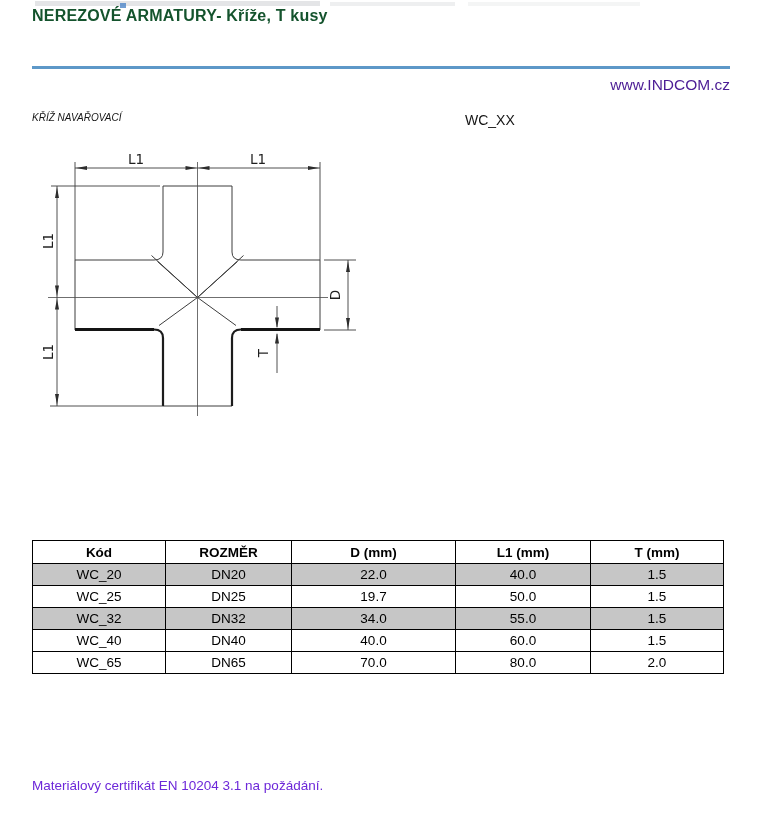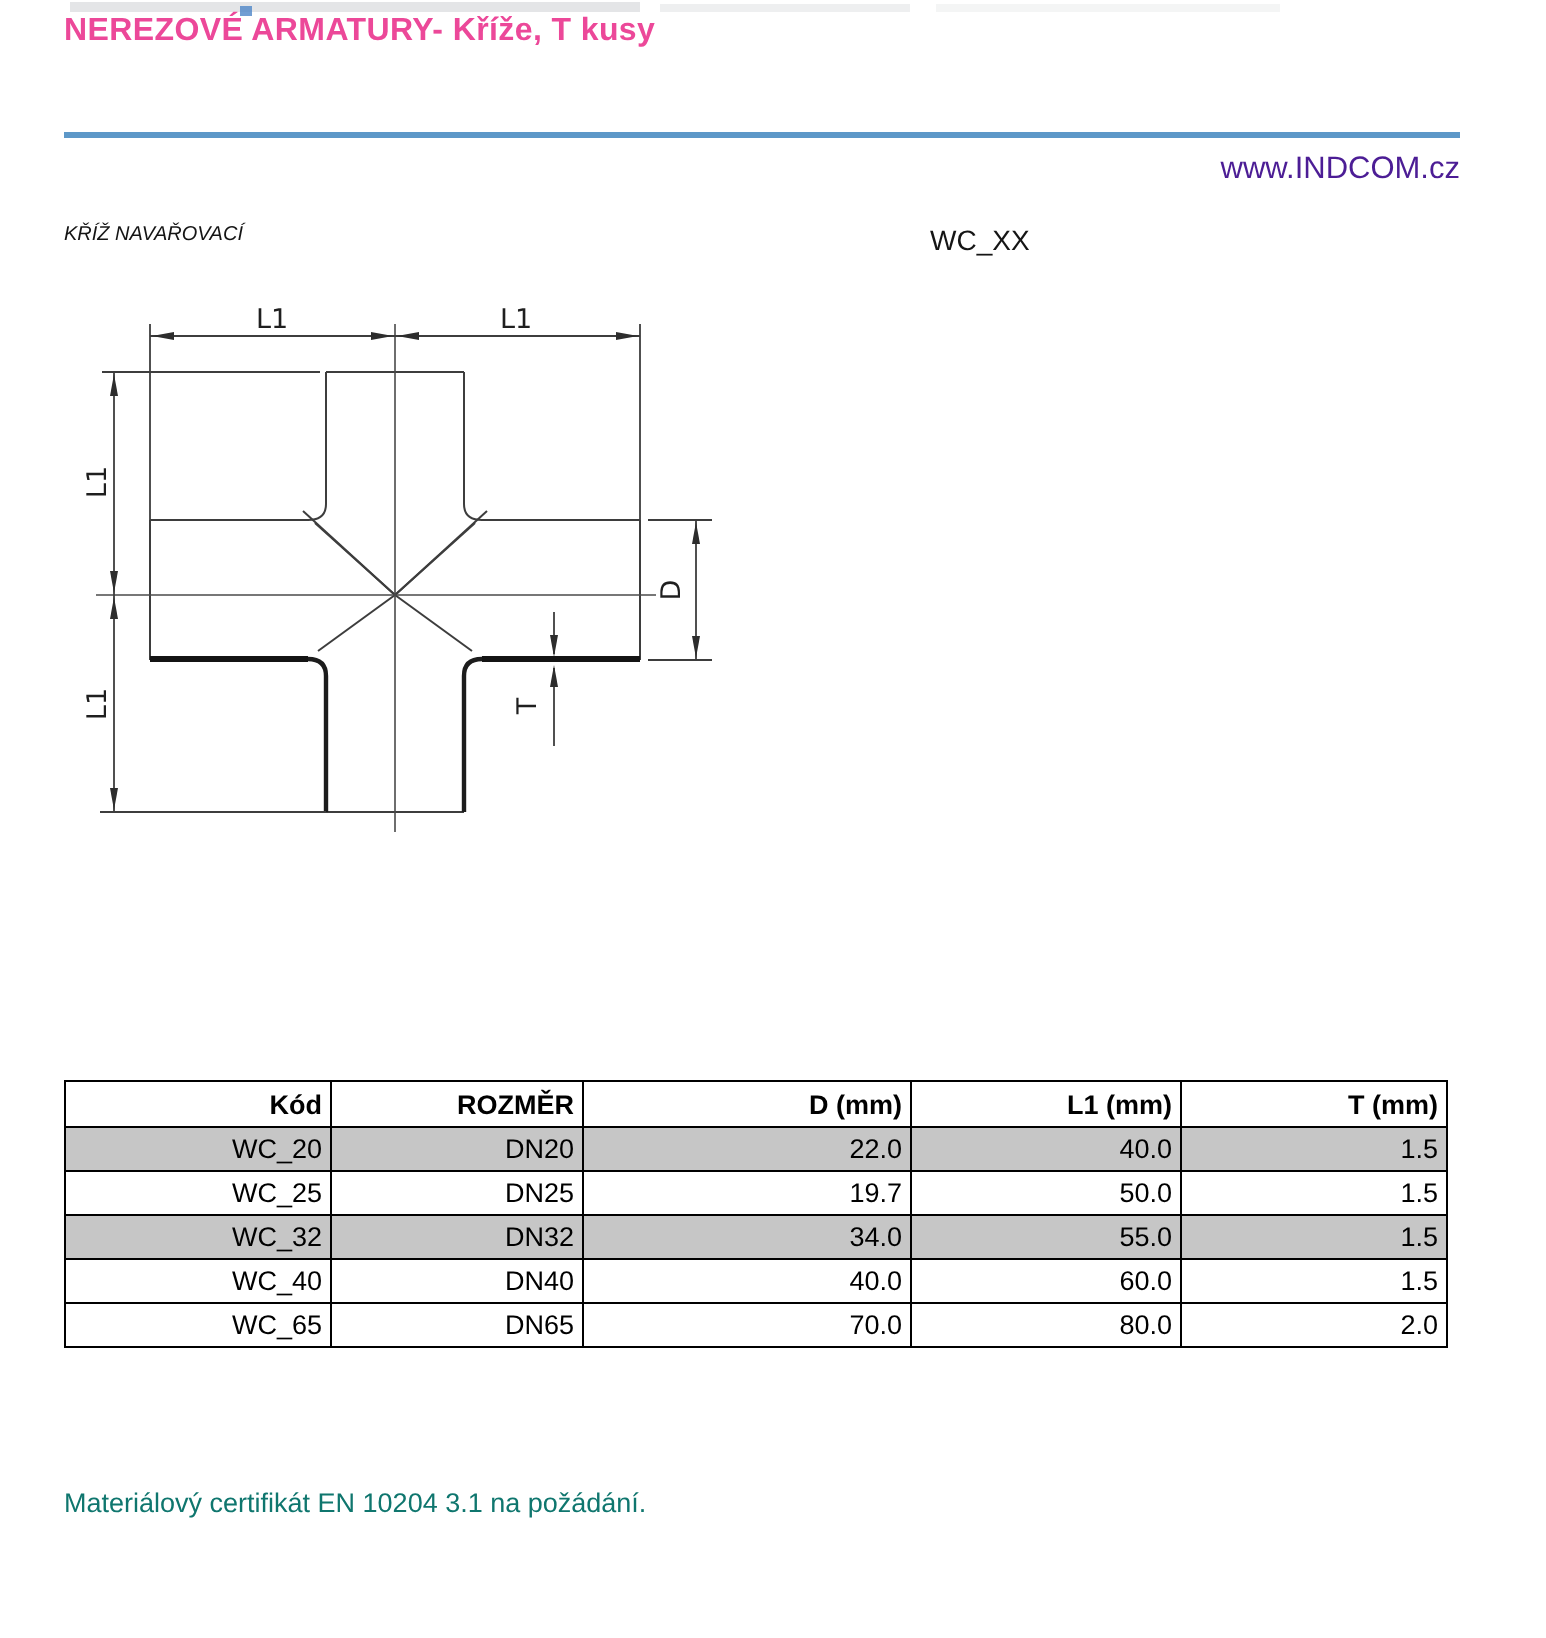--- a/index.html
+++ b/index.html
@@ -9,21 +9,21 @@
     margin:0 auto;
   }
   
   .remnant{position:absolute;background:#cdd0d3;opacity:.55;}
   .remnant.r2{opacity:.35;}
   .remnant.r3{opacity:.22;}
   .remnant-blue{position:absolute;background:#4d86c8;opacity:.8;}
 
   .doc-title{
     position:absolute;left:32px;top:7px;font-size:16px;font-weight:700;
-    color:#ec4899;letter-spacing:.2px;white-space:nowrap;
+    color:#14532d;letter-spacing:.2px;white-space:nowrap;
   }
   .website{
     position:absolute;left:0;top:43px;width:730px;text-align:right;
     font-size:15.5px;color:#4c1d95;white-space:nowrap;margin-top:33px;
   }
   .rule{position:absolute;left:32px;top:66px;width:698px;height:3px;background:#5d98c8;}
 
   .product-heading{position:absolute;left:32px;top:112px;font-size:10px;color:#151515;font-style:italic;}
   .product-code{position:absolute;left:465px;top:112px;font-size:14px;color:#151515;}
 
@@ -31,27 +31,27 @@
   .specs li{position:relative;padding-left:33px;font-size:13.5px;line-height:25.5px;color:#111;}
   .specs li .dot{position:absolute;left:3px;top:10px;width:5px;height:5px;border-radius:50%;background:#111;}
 
   .drawing{position:absolute;left:30px;top:140px;}
 
   .dim-table{
     position:absolute;left:32px;top:540px;width:691px;border-collapse:collapse;
     font-size:13.5px;color:#000;table-layout:fixed;
   }
   .dim-table th,.dim-table td{
-    border:1.5px solid #000;padding:1px 4px;height:19px;text-align:right;
+    border:1.5px solid #000;padding:1px 4px;height:19px;text-align:center;
     overflow:hidden;white-space:nowrap;
   }
   .dim-table th{font-weight:700;height:20px;}
   .dim-table tr.striped td{background:#c6c6c6;margin-left:46px;}
 
-  .footer-note{position:absolute;left:32px;top:744px;font-size:13.5px;color:#0f766e;}
+  .footer-note{position:absolute;left:32px;top:778px;font-size:13.5px;color:#6d28d9;}
 
   .dwg-label{font-family:"DejaVu Sans",sans-serif;font-size:13.5px;fill:#1f1f1f;}
 </style>
 </head>
 <body>
 
 <div id="page">
 
   <div class="remnant" style="left:35px;top:1px;width:285px;height:5px;"></div>
   <div class="remnant r2" style="left:330px;top:2px;width:125px;height:4px;"></div>

